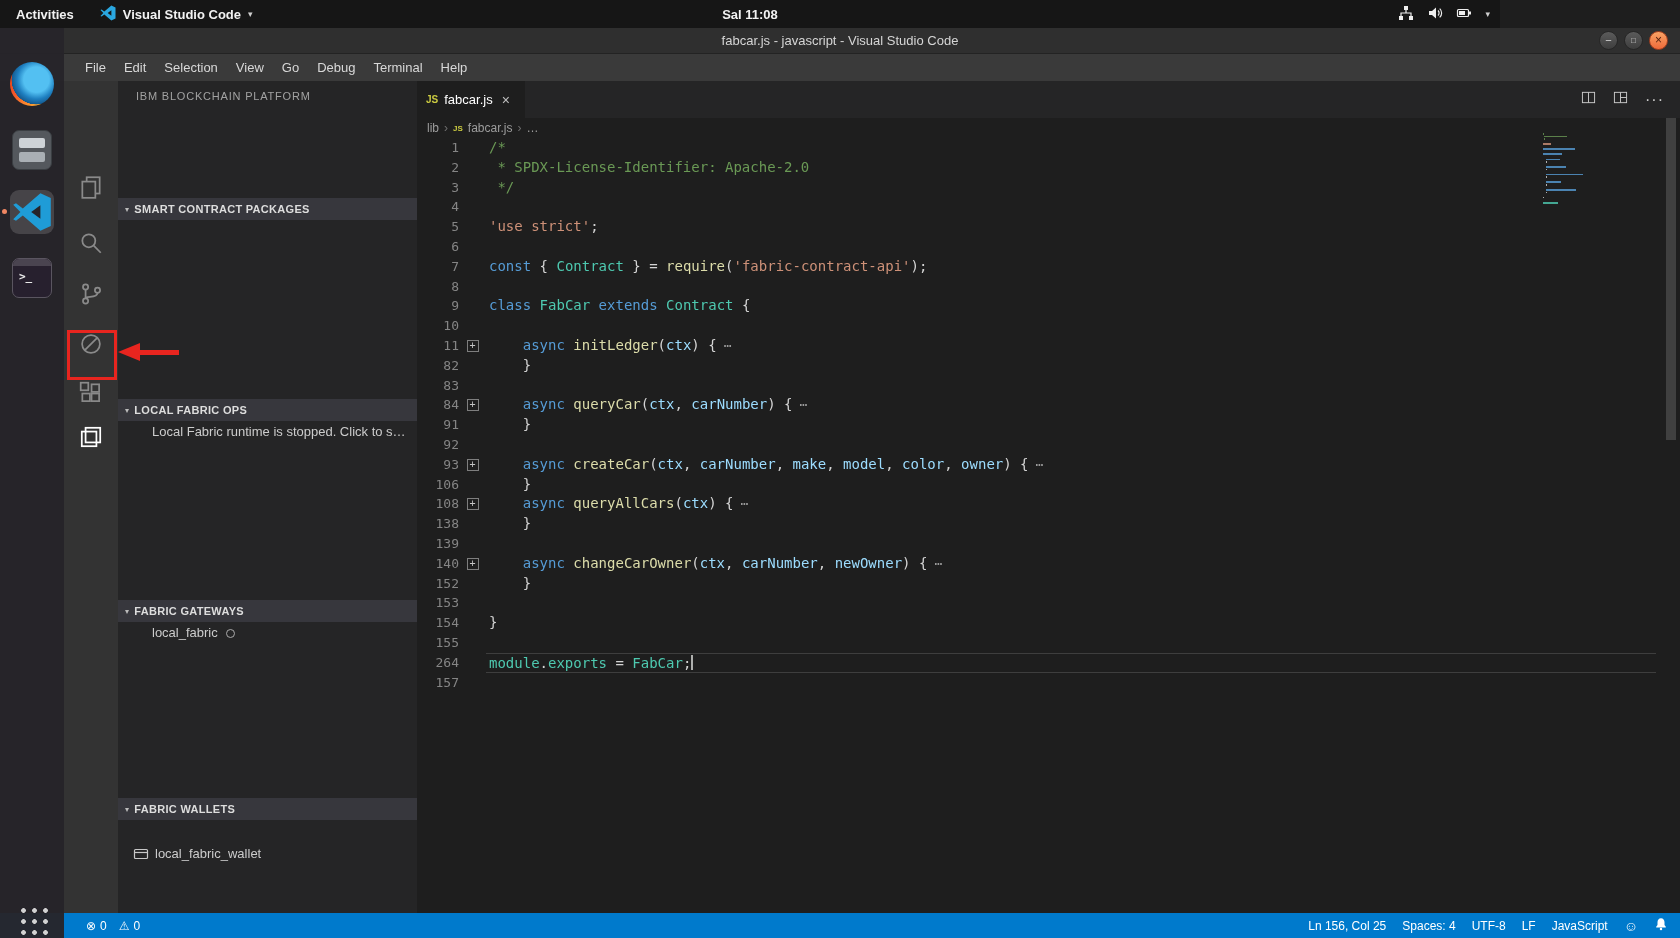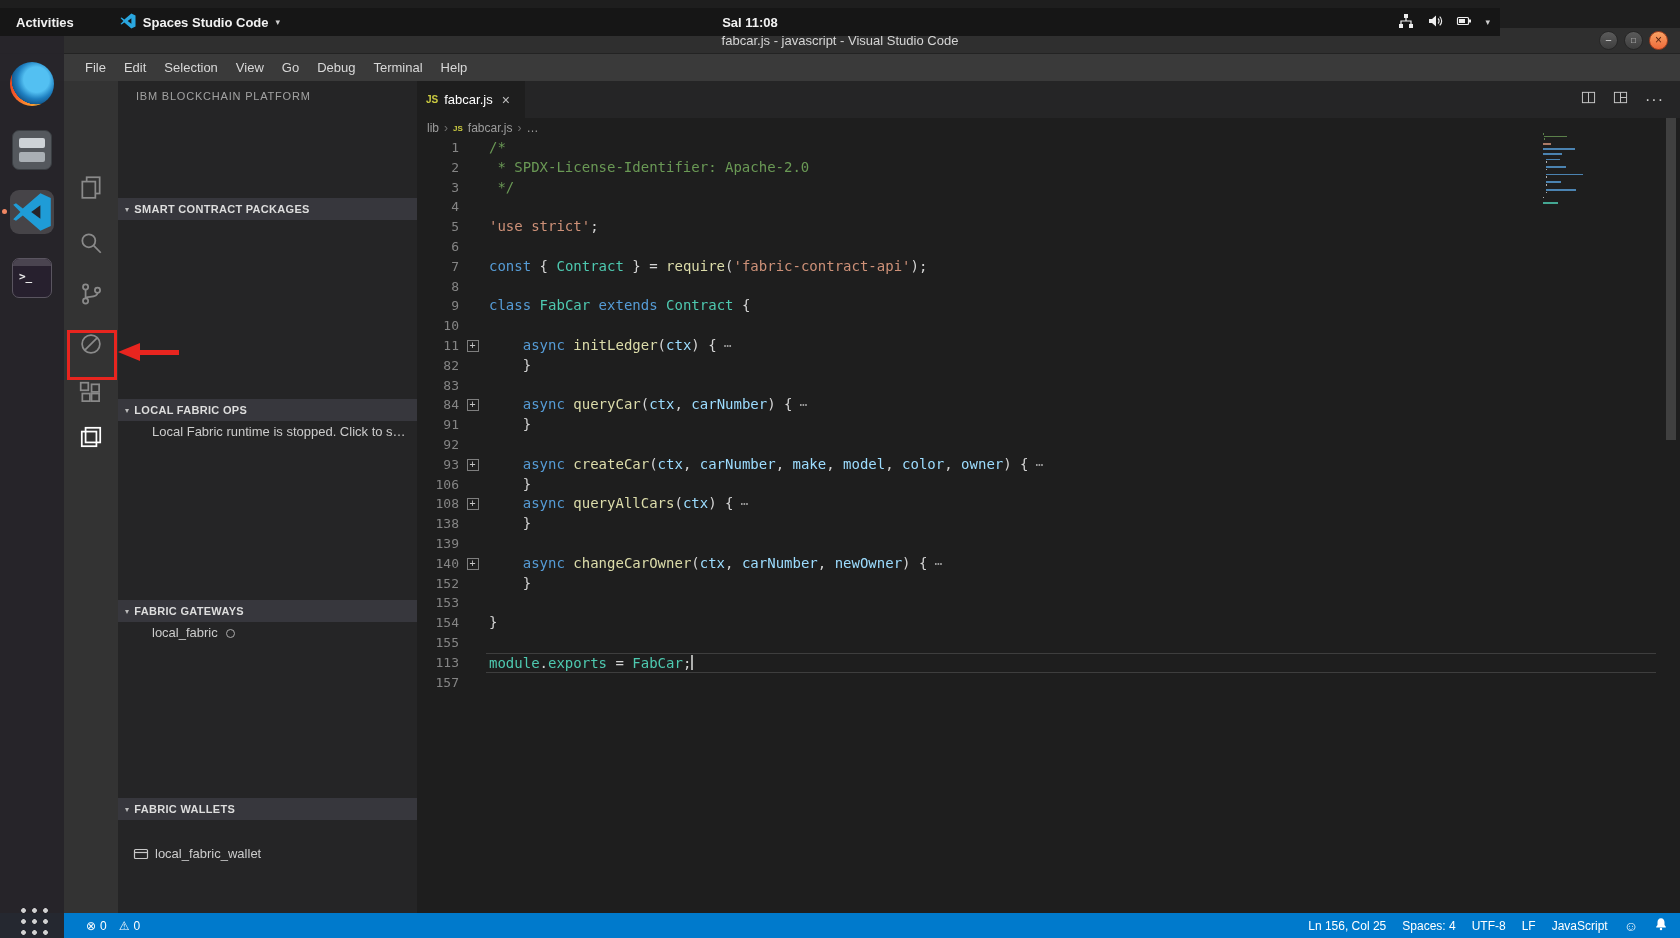--- a/index.html
+++ b/index.html
@@ -1,22 +1,22 @@
 <!DOCTYPE html>
 <html><head>
 <meta charset="utf-8">
 <style>
   * { margin:0; padding:0; box-sizing:border-box; }
   html,body { width:1680px; height:938px; overflow:hidden; background:#1e1e1e;
     font-family:"Liberation Sans","DejaVu Sans",sans-serif; }
   .screen { position:absolute; inset:0; width:1680px; height:938px; }
 
   
-  .gnome-bar { position:absolute; left:0; top:8px; width:1500px; height:28px; background:#161616;
-    color:#f2f2f2; font-size:13px; display:flex; align-items:center; z-index:80;gap:20px; }
+  .gnome-bar { position:absolute; left:0; top:0; width:1500px; height:28px; background:#161616;
+    color:#f2f2f2; font-size:13px; display:flex; align-items:center; z-index:80; }
   .gb-activities { padding:0 16px; font-weight:bold; }
   .gb-app { display:flex; align-items:center; gap:7px; font-weight:bold; padding:0 10px; }
   .gb-app svg { width:16px; height:16px; }
   .caret { font-size:9px; color:#cfcfcf; }
   .gb-clock { position:absolute; left:0; right:0; text-align:center; font-weight:bold; }
   .gb-right { position:absolute; right:10px; top:0; height:28px; display:flex; align-items:center; gap:13px; }
   .gb-right svg { width:16px; height:16px; }
 
   
   .titlebar { position:absolute; left:0; top:28px; width:1680px; height:26px; background:#2f2f2f;
@@ -126,21 +126,21 @@
 
   <div class="gnome-bar">
     <span class="gb-activities">Activities</span>
     <span class="gb-app">
       <span>
         <svg viewBox="0 0 100 100">
             <polygon points="71,3 27,41 10,28 3,32 21,50 3,68 10,72 27,59 71,97 97,85 97,15" fill="#2aa7e0"></polygon>
             <polygon points="71,33 71,67 48,50" fill="#161616"></polygon>
           </svg>
       </span>
-      <span>Spaces Studio Code</span>
+      <span>Visual Studio Code</span>
       <span class="caret">▾</span>
     </span>
     <div class="gb-clock">Sal 11:08</div>
     <div class="gb-right">
       <span>
         <svg viewBox="0 0 16 16">
             <rect x="6" y="1" width="4" height="4" fill="#eeeeee"></rect>
             <rect x="1" y="11" width="4" height="4" fill="#eeeeee"></rect>
             <rect x="11" y="11" width="4" height="4" fill="#eeeeee"></rect>
             <path d="M8 5 V8 M3 11 V8 H13 V11" stroke="#eeeeee" stroke-width="1.2" fill="none"></path>
@@ -433,21 +433,21 @@
             <span class="ln">154</span>
             <span class="foldc"></span>
             <span class="code-text"><span style="color: rgb(212, 212, 212);">}</span></span>
           </div>
           <div class="code-row">
             <span class="ln">155</span>
             <span class="foldc"></span>
             <span class="code-text"></span>
           </div>
           <div class="code-row current">
-            <span class="ln">113</span>
+            <span class="ln">264</span>
             <span class="foldc"></span>
             <span class="code-text"><span style="color: rgb(78, 201, 176);">module</span><span style="color: rgb(212, 212, 212);">.</span><span style="color: rgb(78, 201, 176);">exports</span><span style="color: rgb(212, 212, 212);"> = </span><span style="color: rgb(78, 201, 176);">FabCar</span><span style="color: rgb(212, 212, 212);">;</span><span class="cursor"></span></span>
           </div>
           <div class="code-row">
             <span class="ln">157</span>
             <span class="foldc"></span>
             <span class="code-text"></span>
           </div>
         </div>
     </div>

